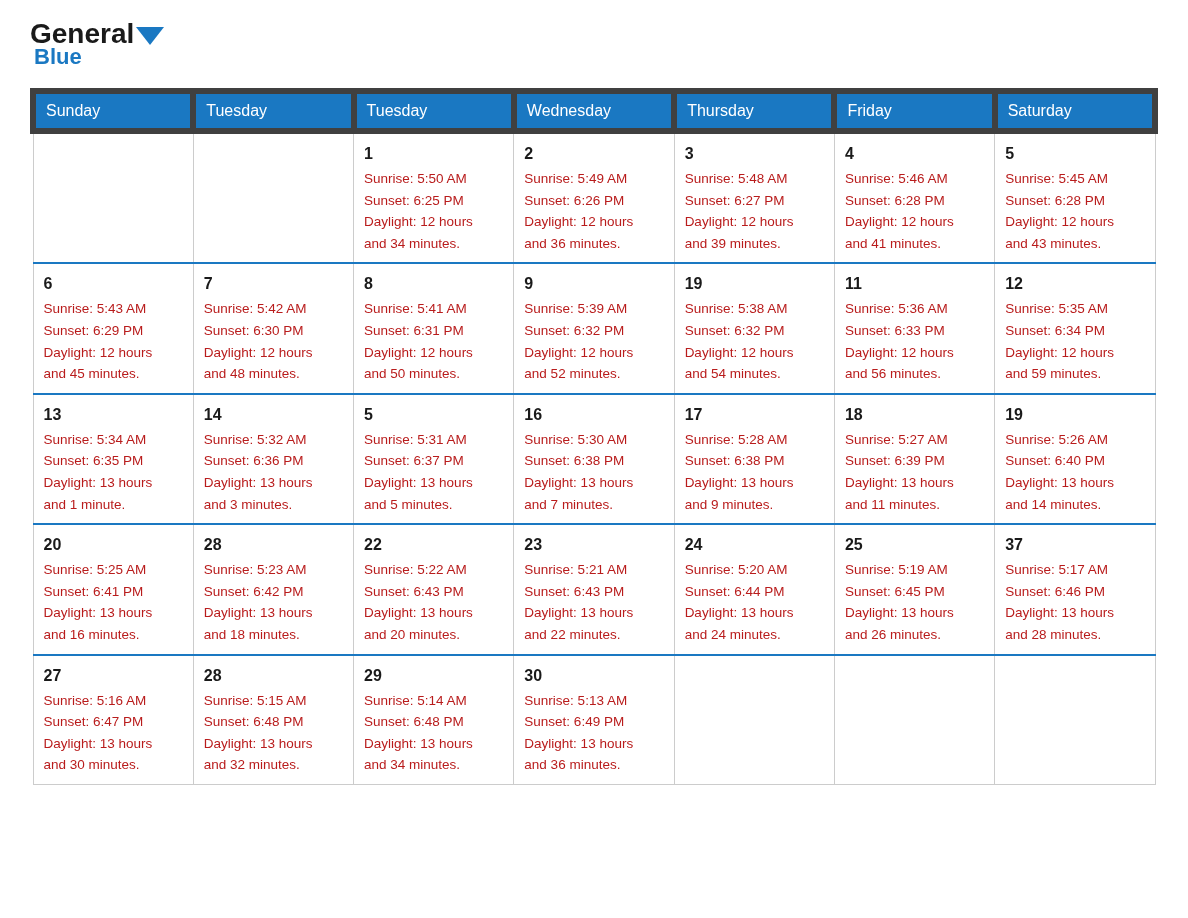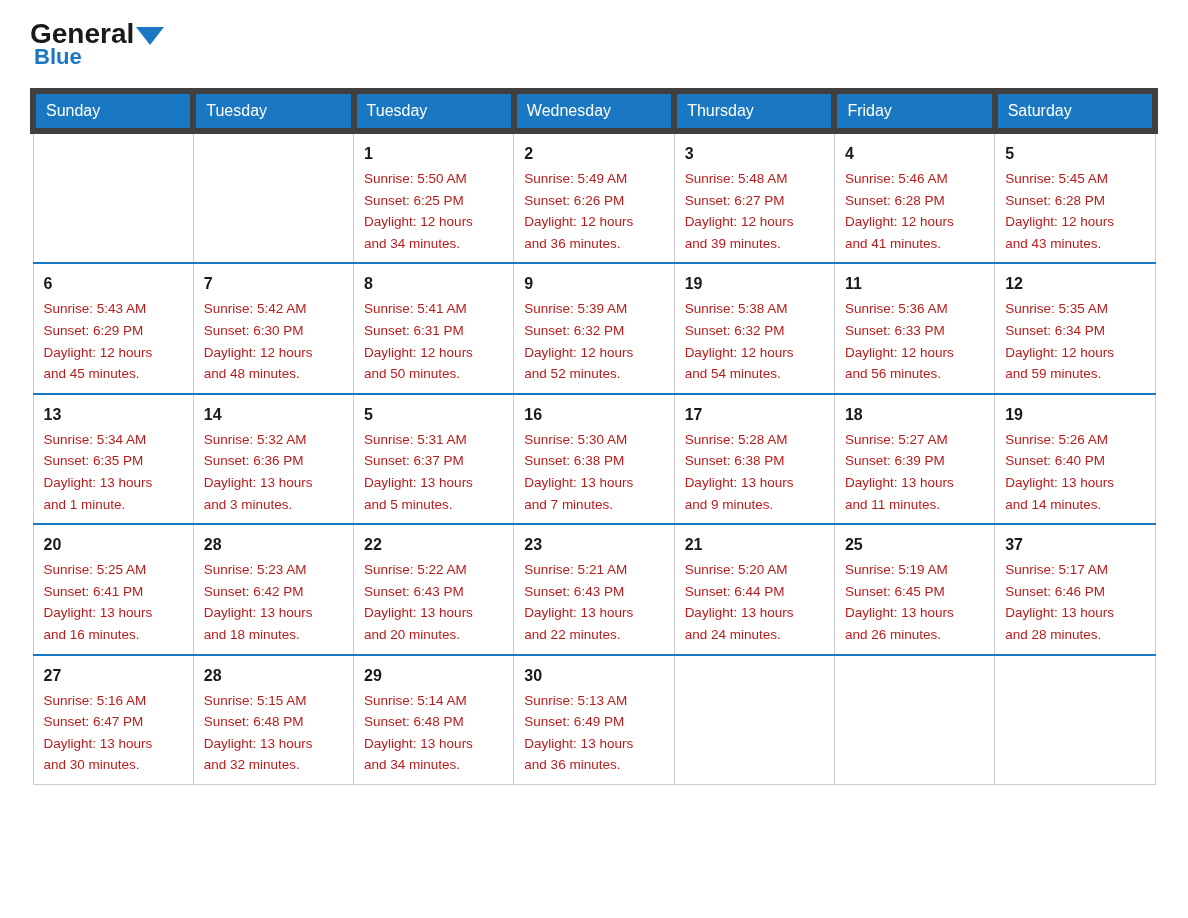--- a/index.html
+++ b/index.html
@@ -229,21 +229,21 @@
         </td>
         <td>
           <span class="day-num">22</span>
           <div class="day-info">Sunrise: 5:22 AM<br>Sunset: 6:43 PM<br>Daylight: 13 hours<br>and 20 minutes.</div>
         </td>
         <td>
           <span class="day-num">23</span>
           <div class="day-info">Sunrise: 5:21 AM<br>Sunset: 6:43 PM<br>Daylight: 13 hours<br>and 22 minutes.</div>
         </td>
         <td>
-          <span class="day-num">21</span>
+          <span class="day-num">24</span>
           <div class="day-info">Sunrise: 5:20 AM<br>Sunset: 6:44 PM<br>Daylight: 13 hours<br>and 24 minutes.</div>
         </td>
         <td>
           <span class="day-num">25</span>
           <div class="day-info">Sunrise: 5:19 AM<br>Sunset: 6:45 PM<br>Daylight: 13 hours<br>and 26 minutes.</div>
         </td>
         <td>
           <span class="day-num">37</span>
           <div class="day-info">Sunrise: 5:17 AM<br>Sunset: 6:46 PM<br>Daylight: 13 hours<br>and 28 minutes.</div>
         </td>

